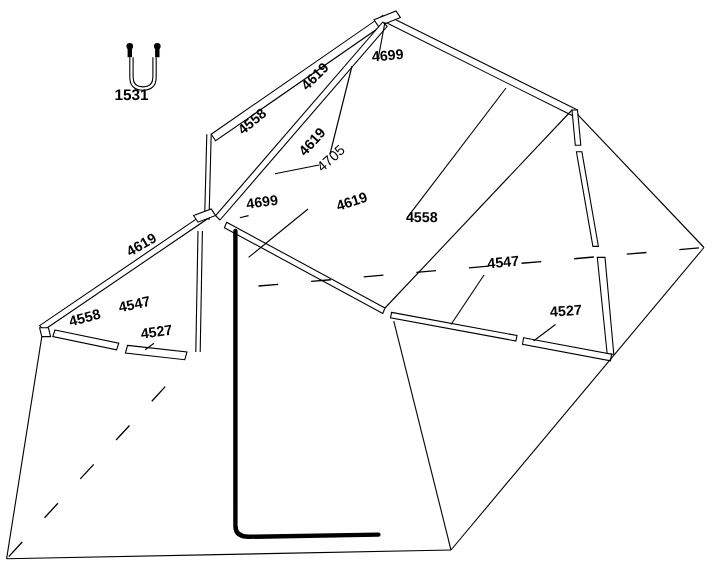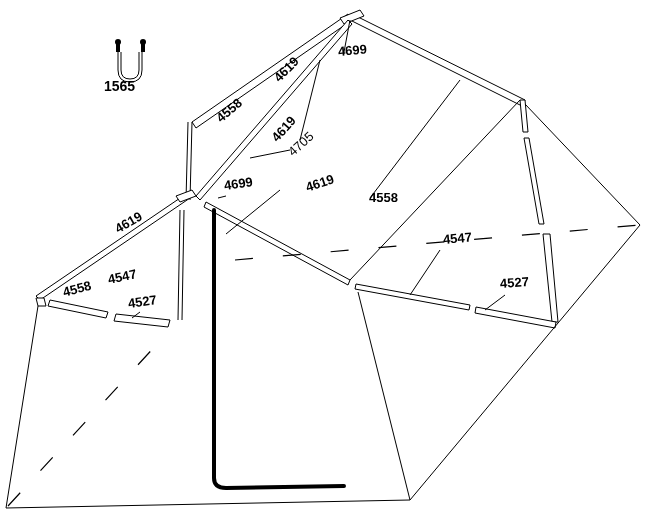--- a/index.html
+++ b/index.html
@@ -73,21 +73,21 @@
       <line class="ln" x1="38" y1="306" x2="6" y2="508"></line>
       <line class="ln" x1="6" y1="508" x2="410" y2="500"></line>
       <line class="dash" x1="8" y1="506" x2="170" y2="330"></line>
       <line class="dash" x1="235" y1="260" x2="640" y2="225"></line>
     </g>
 
     <path class="hose" d="M214 210 L214 478 Q214 488 226 488 L344 486"></path>
   </svg>
 
   
-  <div class="lbl" style="left:104px;top:78px;font-size:14px;">1565</div>
+  <div class="lbl" style="left:104px;top:78px;font-size:14px;">1531</div>
   <div class="lbl" style="left:338px;top:44px;transform:rotate(-5deg);">4699</div>
   <div class="lbl" style="left:276px;top:72px;transform:rotate(-45deg);">4619</div>
   <div class="lbl" style="left:218px;top:112px;transform:rotate(-40deg);">4558</div>
   <div class="lbl" style="left:274px;top:132px;transform:rotate(-48deg);">4619</div>
   <div class="lbl lbl-thin" style="left:290px;top:146px;transform:rotate(-42deg);">4705</div>
   <div class="lbl" style="left:224px;top:178px;transform:rotate(-8deg);">4699</div>
   <div class="lbl" style="left:306px;top:180px;transform:rotate(-18deg);">4619</div>
   <div class="lbl" style="left:369px;top:190px;">4558</div>
   <div class="lbl" style="left:116px;top:222px;transform:rotate(-30deg);">4619</div>
   <div class="lbl" style="left:443px;top:232px;transform:rotate(-5deg);">4547</div>

